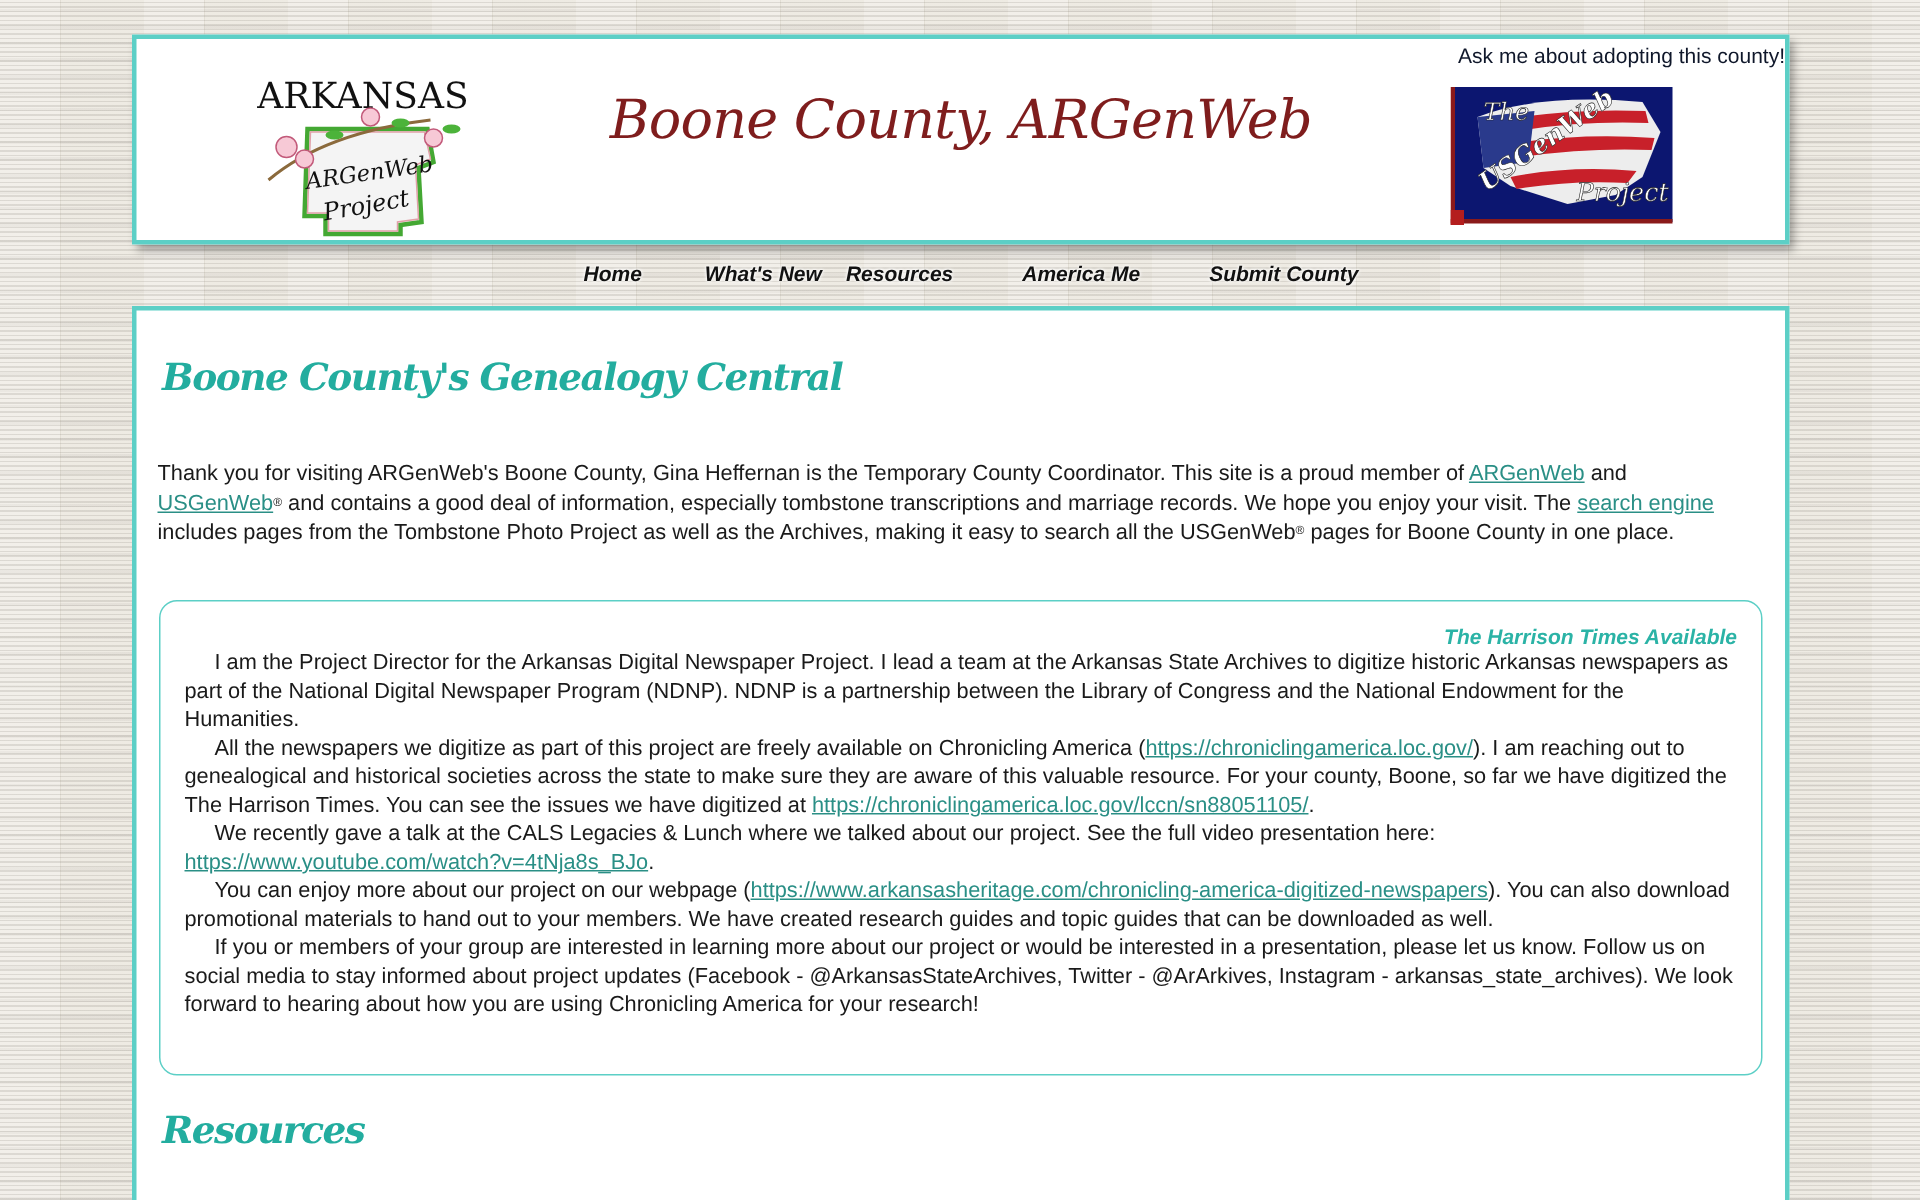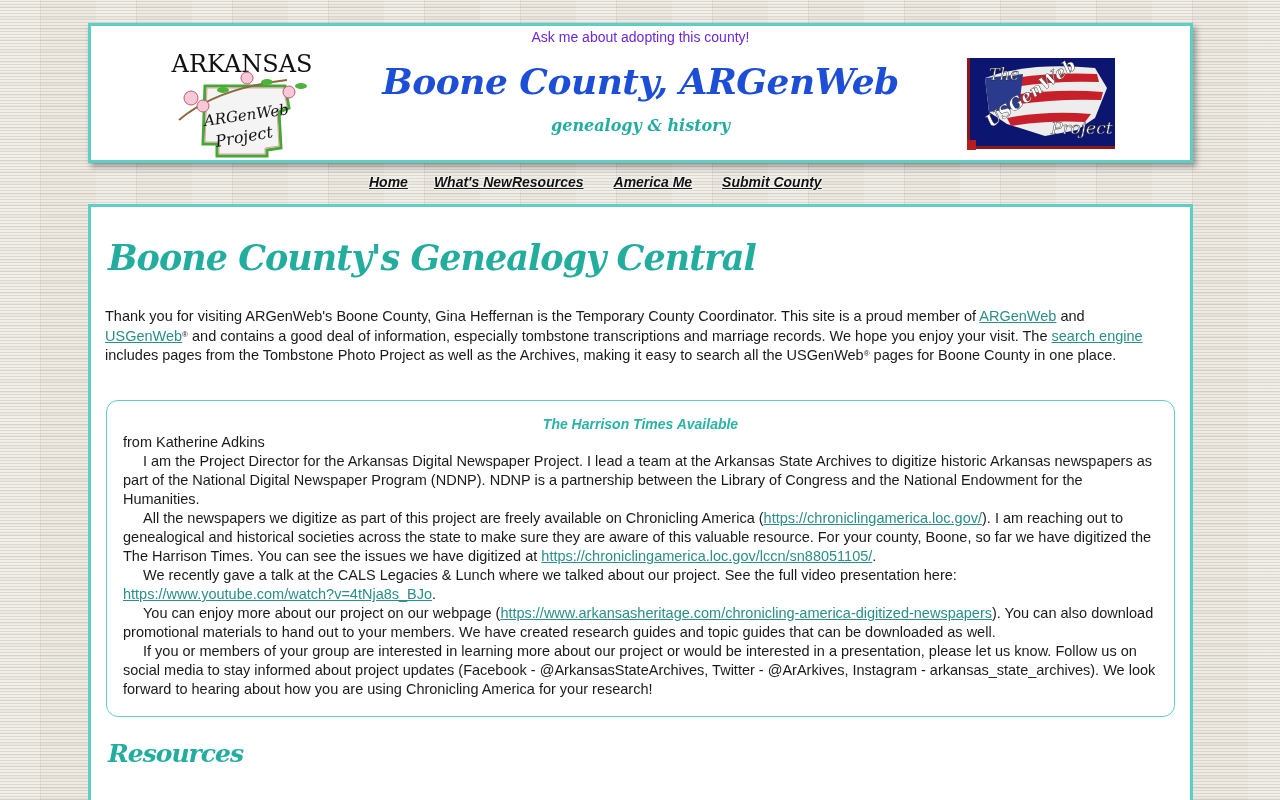--- a/index.html
+++ b/index.html
@@ -13,67 +13,67 @@
       repeating-linear-gradient(0deg, rgba(90,85,80,0.08) 0px, rgba(90,85,80,0.08) 2px, transparent 2px, transparent 11px);
     position: relative;
     color: #1a1a1a;
   }
   .header {
     position: absolute; left: 88px; top: 23px; width: 1105px; height: 140px;
     background: #ffffff; border: 3px solid #5ccfc6;
     box-shadow: 3px 4px 6px rgba(0,0,0,0.35);
   }
   .adopt {
-    position: absolute; left: 0; right: 0; top: 3px; text-align: center;
-    font-family: "Liberation Sans", sans-serif; font-size: 14px; color: #6d28d9;
+    position: absolute; left: 0; right: 0; top: 3px; text-align: right;
+    font-family: "Liberation Sans", sans-serif; font-size: 14px; color: #0f172a;
   }
   .site-title {
     position: absolute; left: 0; right: 0; top: 34px; text-align: center;
-    font-family: "DejaVu Serif", serif; font-style: italic; font-weight: bold;
-    font-size: 36px; color: #1d4ed8; letter-spacing: -0.5px;
+    font-family: "DejaVu Serif", serif; font-style: italic; font-weight: normal;
+    font-size: 36px; color: #7f1d1d; letter-spacing: -0.5px;
   }
   .site-sub {
     position: absolute; left: 0; right: 0; top: 90px; text-align: center;
     font-family: "DejaVu Serif", serif; font-style: italic; font-weight: bold;
     font-size: 16px; color: #23ad9f;
   }
   .logo-ar { position: absolute; left: 76px; top: 22px; width: 150px; height: 112px; }
   .logo-us { position: absolute; left: 876px; top: 32px; width: 150px; height: 94px; }
 
   .nav {
-    position: absolute; left: 360px; top: 174px; width: 540px; height: 22px;
-    display: flex; gap: 0; text-decoration: underline;
+    position: absolute; left: 380px; top: 174px; width: 540px; height: 22px;
+    display: flex; gap: 16px;
   }
   .nav a {
     font-family: "Liberation Sans", sans-serif; font-style: italic; font-weight: bold;
     font-size: 14px; color: #111; text-decoration: none; margin-right: 0;
     text-shadow: 0 0 3px #fff, 0 0 2px #fff;
   }
   .main {
     position: absolute; left: 88px; top: 204px; width: 1105px; height: 620px;
     background: #ffffff; border: 3px solid #5ccfc6;
   }
   .page-title {
     position: absolute; left: 17px; top: 30px;
     font-family: "DejaVu Serif", serif; font-style: italic; font-weight: bold;
-    font-size: 35px; color: #23ad9f; letter-spacing: -1px;
+    font-size: 25px; color: #23ad9f; letter-spacing: -1px;
   }
   .intro {
     position: absolute; left: 14px; top: 100px; width: 1062px;
     font-family: "Liberation Sans", sans-serif; font-size: 14.5px; line-height: 19.5px; color: #1a1a1a;
   }
   a.lnk { color: #2a8f86; text-decoration: underline; }
   sup { font-size: 8px; vertical-align: top; position: relative; top: -2px; }
   .notice {
     position: absolute; left: 15px; top: 193px; width: 1069px; height: 317px;
     border: 1px solid #5ccfc6; border-radius: 12px; padding: 14px 16px 0 16px;
     font-family: "Liberation Sans", sans-serif; font-size: 14.5px; line-height: 19px; color: #1a1a1a;
   }
   .notice-title {
-    text-align: center; font-style: italic; font-weight: bold; color: #2bb3a6;
+    text-align: right; font-style: italic; font-weight: bold; color: #2bb3a6;
     font-size: 14px; line-height: 18px;
   }
   .ind { display: inline-block; width: 20px; }
   .res-title {
     position: absolute; left: 17px; top: 532px;
     font-family: "DejaVu Serif", serif; font-style: italic; font-weight: bold;
     font-size: 25px; color: #23ad9f; letter-spacing: -1px;
   }
 </style>
 </head>
@@ -92,21 +92,20 @@
     <circle cx="80" cy="30" r="6" fill="#f7c9d6" stroke="#c25a7a"></circle>
     <circle cx="122" cy="44" r="6" fill="#f7c9d6" stroke="#c25a7a"></circle>
     <ellipse cx="56" cy="42" rx="6" ry="3" fill="#4cb33a"></ellipse>
     <ellipse cx="100" cy="34" rx="6" ry="3" fill="#4cb33a"></ellipse>
     <ellipse cx="134" cy="38" rx="6" ry="3" fill="#4cb33a"></ellipse>
     <text x="80" y="72" text-anchor="middle" font-family="DejaVu Serif, serif" font-style="italic" font-size="15" fill="#111" transform="rotate(-8 80 72)">ARGenWeb</text>
     <text x="78" y="94" text-anchor="middle" font-family="DejaVu Serif, serif" font-style="italic" font-size="16" fill="#111" transform="rotate(-10 78 94)">Project</text>
   </svg>
 
   <div class="site-title">Boone County, ARGenWeb</div>
-  <div class="site-sub">genealogy &amp; history</div>
 
   <svg class="logo-us" viewBox="0 0 150 94">
     <rect x="2" y="0" width="146" height="90" fill="#0c1670"></rect>
     <rect x="0" y="0" width="3" height="92" fill="#8a1a1a"></rect>
     <rect x="0" y="88" width="148" height="3" fill="#8a1a1a"></rect>
     <rect x="0" y="82" width="9" height="10" fill="#b41e1e"></rect>
     <path d="M18,20 Q60,4 128,10 L140,30 L128,60 L110,72 L78,78 L40,66 L22,54 Z" fill="#ededed"></path>
     <path d="M34,22 Q80,14 130,16 L132,24 Q80,22 30,32 Z" fill="#c8202a"></path>
     <path d="M28,40 Q80,30 136,34 L134,42 Q80,40 28,50 Z" fill="#c8202a"></path>
     <path d="M40,60 Q80,52 124,56 L118,64 Q80,62 44,68 Z" fill="#c8202a"></path>
@@ -125,21 +124,20 @@
   <a href="#">Submit County</a>
 </nav>
 
 <div class="main">
   <h1 class="page-title">Boone County's Genealogy Central</h1>
 
   <p class="intro"><span>Thank you for visiting ARGenWeb's Boone County, Gina Heffernan is the Temporary County Coordinator. This site is a proud member of </span><a href="#" class="lnk">ARGenWeb</a><span> and </span><a href="#" class="lnk">USGenWeb</a><sup>®</sup><span> and contains a good deal of information, especially tombstone transcriptions and marriage records. We hope you enjoy your visit. The </span><a href="#" class="lnk">search engine</a><span> includes pages from the Tombstone Photo Project as well as the Archives, making it easy to search all the USGenWeb</span><sup>®</sup><span> pages for Boone County in one place.</span></p>
 
   <div class="notice">
     <div class="notice-title">The Harrison Times Available</div>
-    <div>from Katherine Adkins</div>
     <div><span class="ind"></span><span>I am the Project Director for the Arkansas Digital Newspaper Project. I lead a team at the Arkansas State Archives to digitize historic Arkansas newspapers as part of the National Digital Newspaper Program (NDNP). NDNP is a partnership between the Library of Congress and the National Endowment for the Humanities.</span></div>
     <div><span class="ind"></span><span>All the newspapers we digitize as part of this project are freely available on Chronicling America (</span><a href="#" class="lnk">https://chroniclingamerica.loc.gov/</a><span>). I am reaching out to genealogical and historical societies across the state to make sure they are aware of this valuable resource. For your county, Boone, so far we have digitized the The Harrison Times. You can see the issues we have digitized at </span><a href="#" class="lnk">https://chroniclingamerica.loc.gov/lccn/sn88051105/</a><span>.</span></div>
     <div><span class="ind"></span><span>We recently gave a talk at the CALS Legacies &amp; Lunch where we talked about our project. See the full video presentation here: </span><a href="#" class="lnk">https://www.youtube.com/watch?v=4tNja8s_BJo</a><span>.</span></div>
     <div><span class="ind"></span><span>You can enjoy more about our project on our webpage (</span><a href="#" class="lnk">https://www.arkansasheritage.com/chronicling-america-digitized-newspapers</a><span>). You can also download promotional materials to hand out to your members. We have created research guides and topic guides that can be downloaded as well.</span></div>
     <div><span class="ind"></span><span>If you or members of your group are interested in learning more about our project or would be interested in a presentation, please let us know. Follow us on social media to stay informed about project updates (Facebook - @ArkansasStateArchives, Twitter - @ArArkives, Instagram - arkansas_state_archives). We look forward to hearing about how you are using Chronicling America for your research!</span></div>
   </div>
 
   <h2 class="res-title">Resources</h2>
 </div>
 

